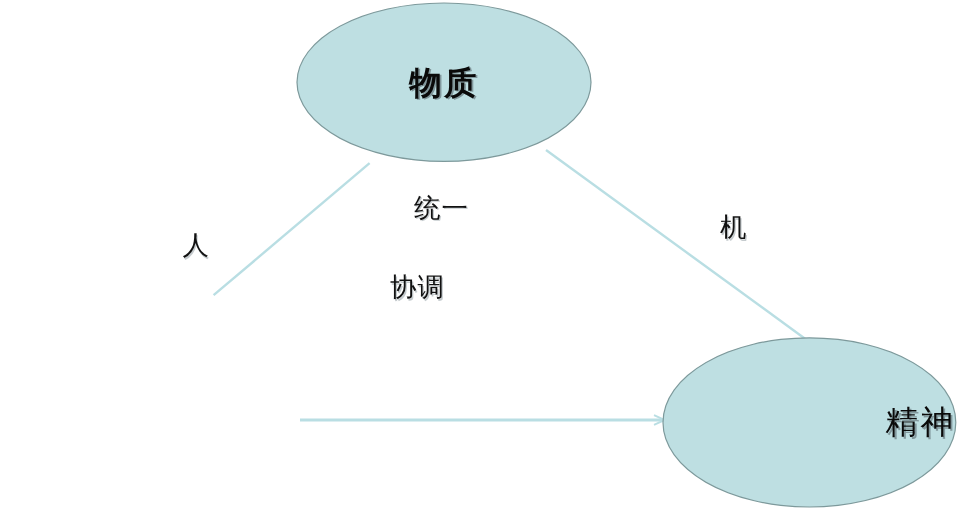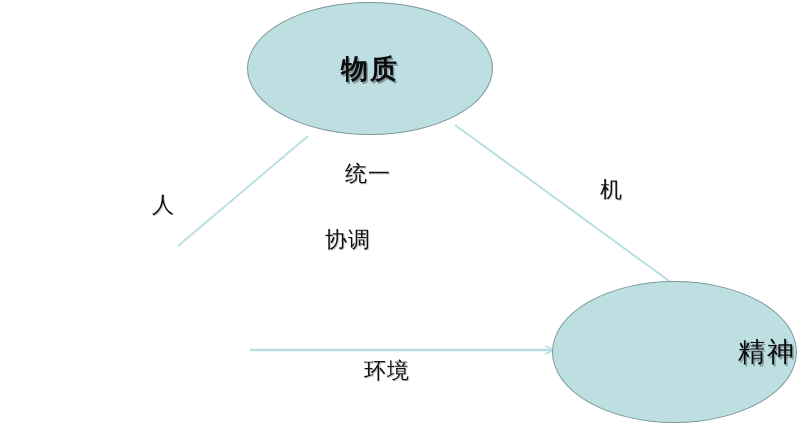--- a/index.html
+++ b/index.html
@@ -84,19 +84,18 @@
 
 
   <div class="node" id="node-spirit">
     <span class="node-label">精神</span>
   </div>
 
   <div class="edge-label" id="label-person">人</div>
 
   <div class="edge-label" id="label-machine">机</div>
 
-  <div class="edge-label" id="label-environment">环境</div>
 
   <div class="edge-label" id="label-unify">统一</div>
 
   <div class="edge-label" id="label-coordinate">协调</div>
 
 </div>
 
 </body></html>

